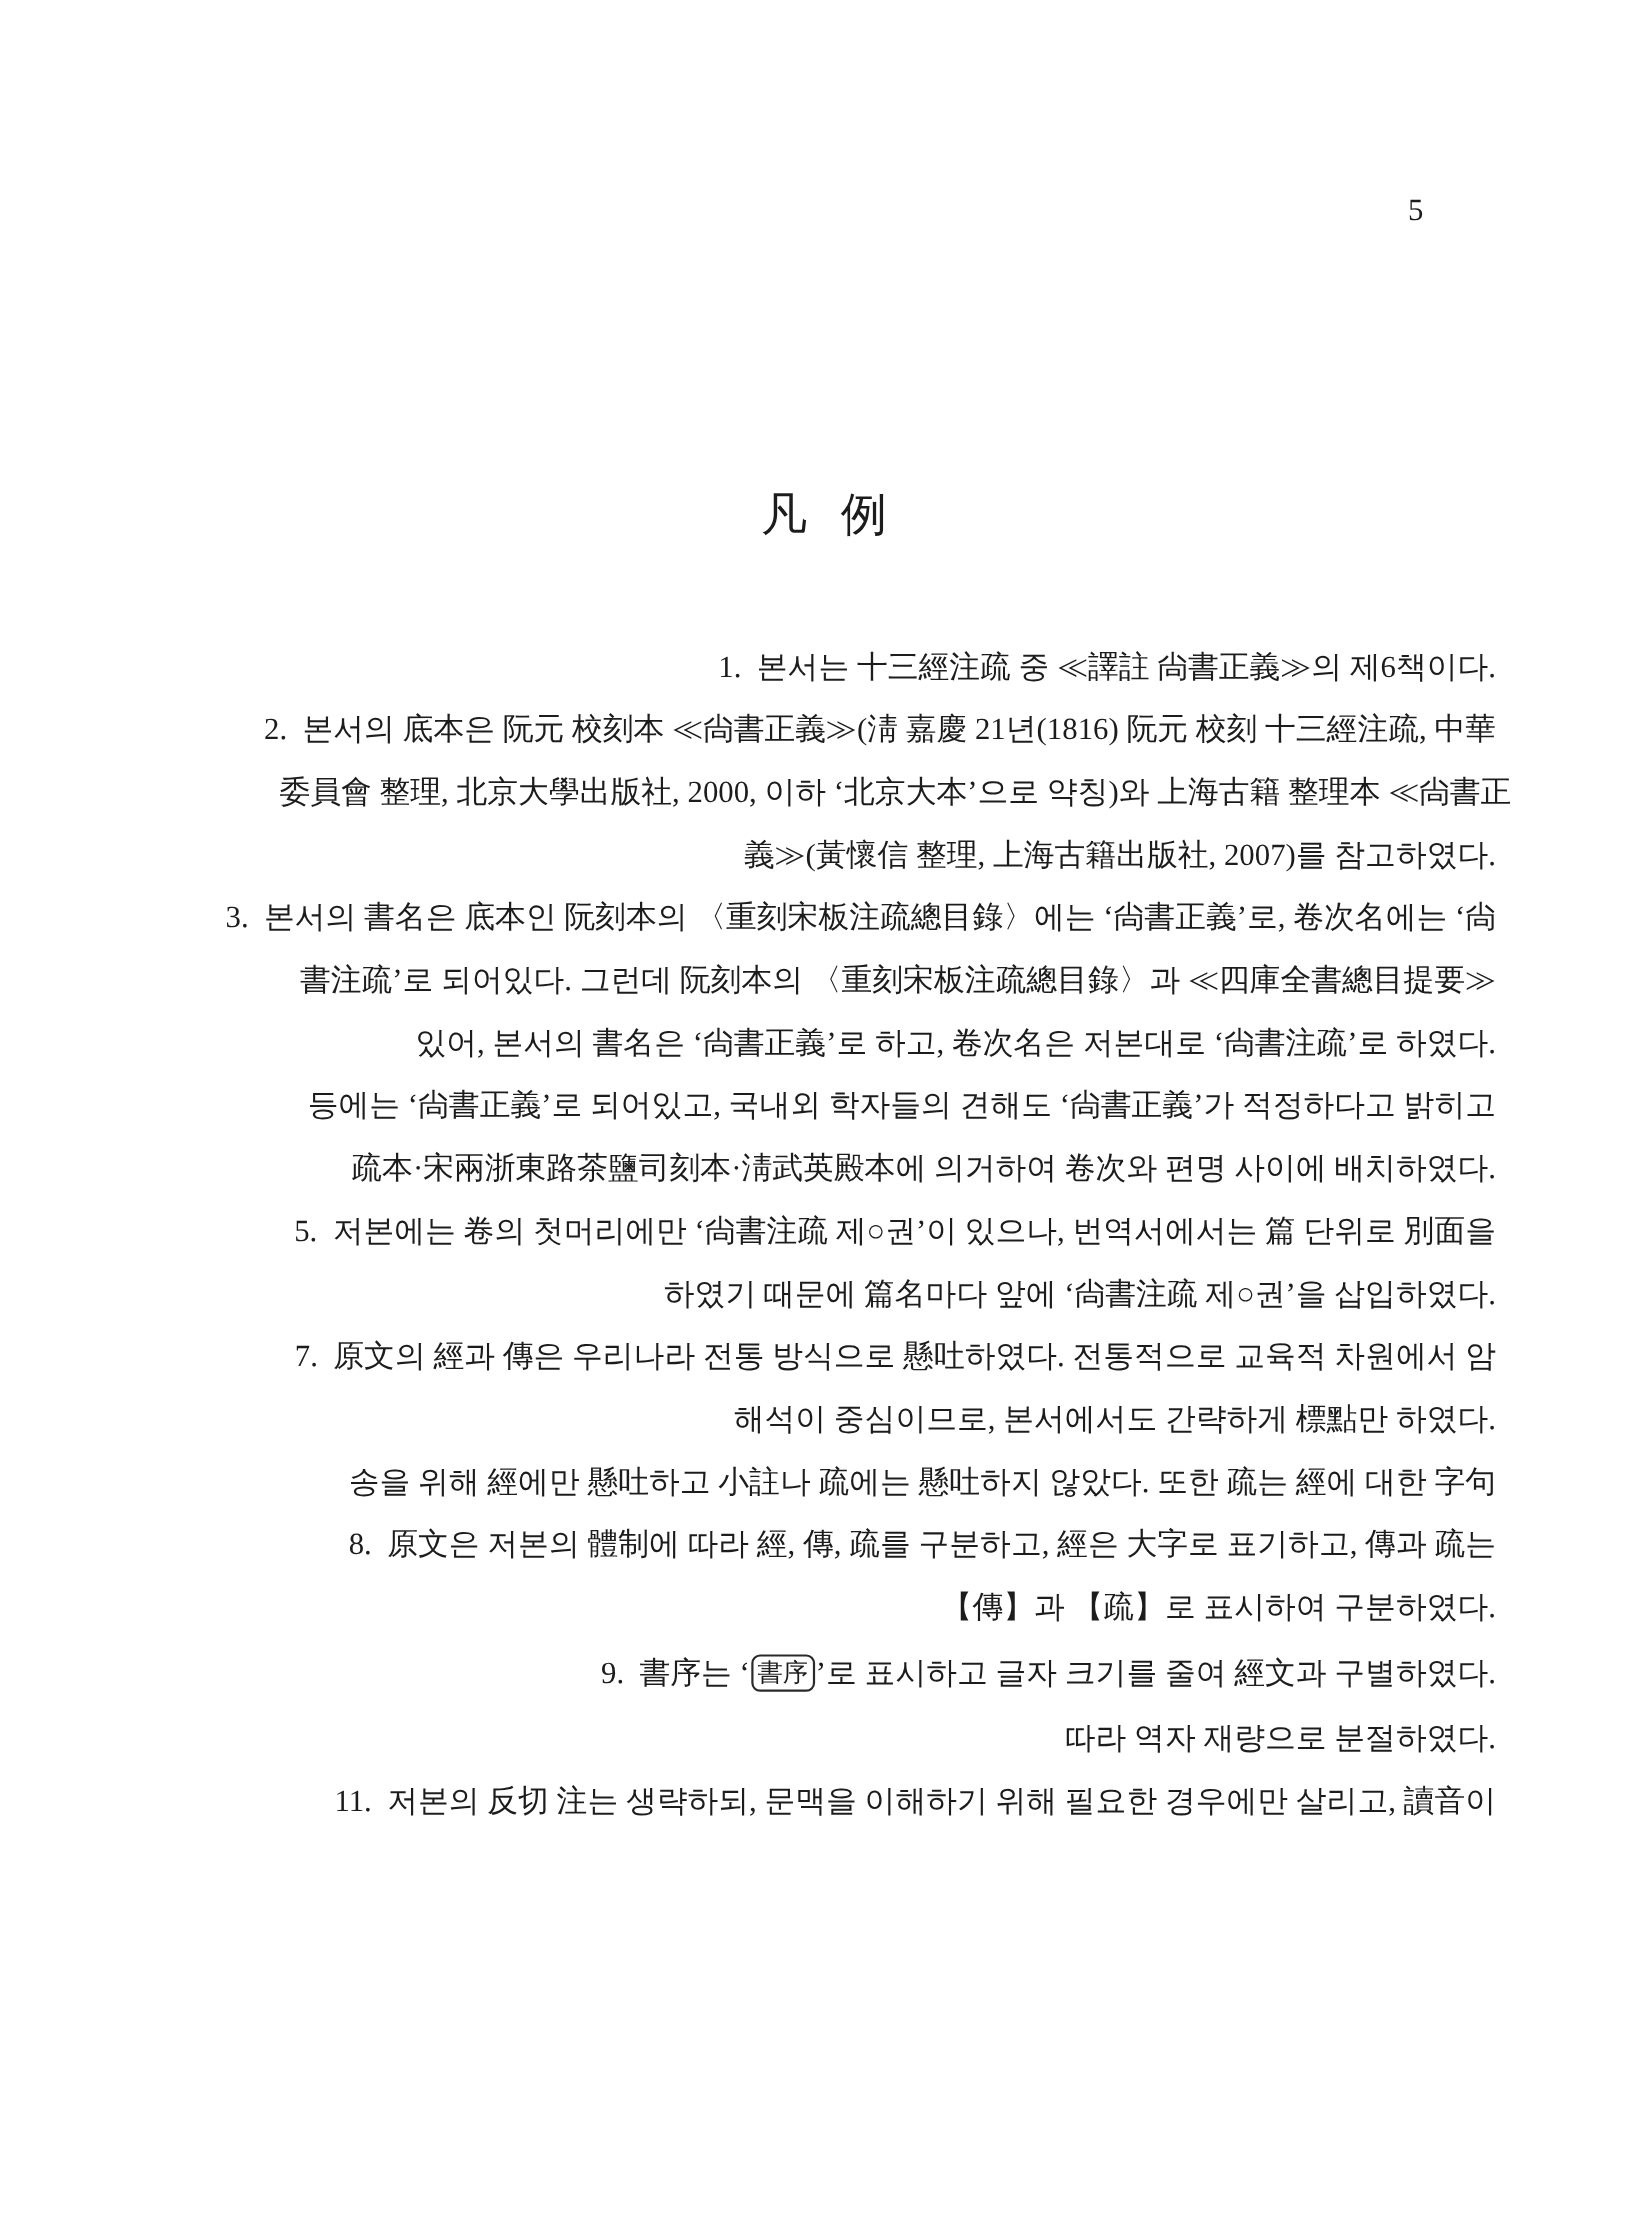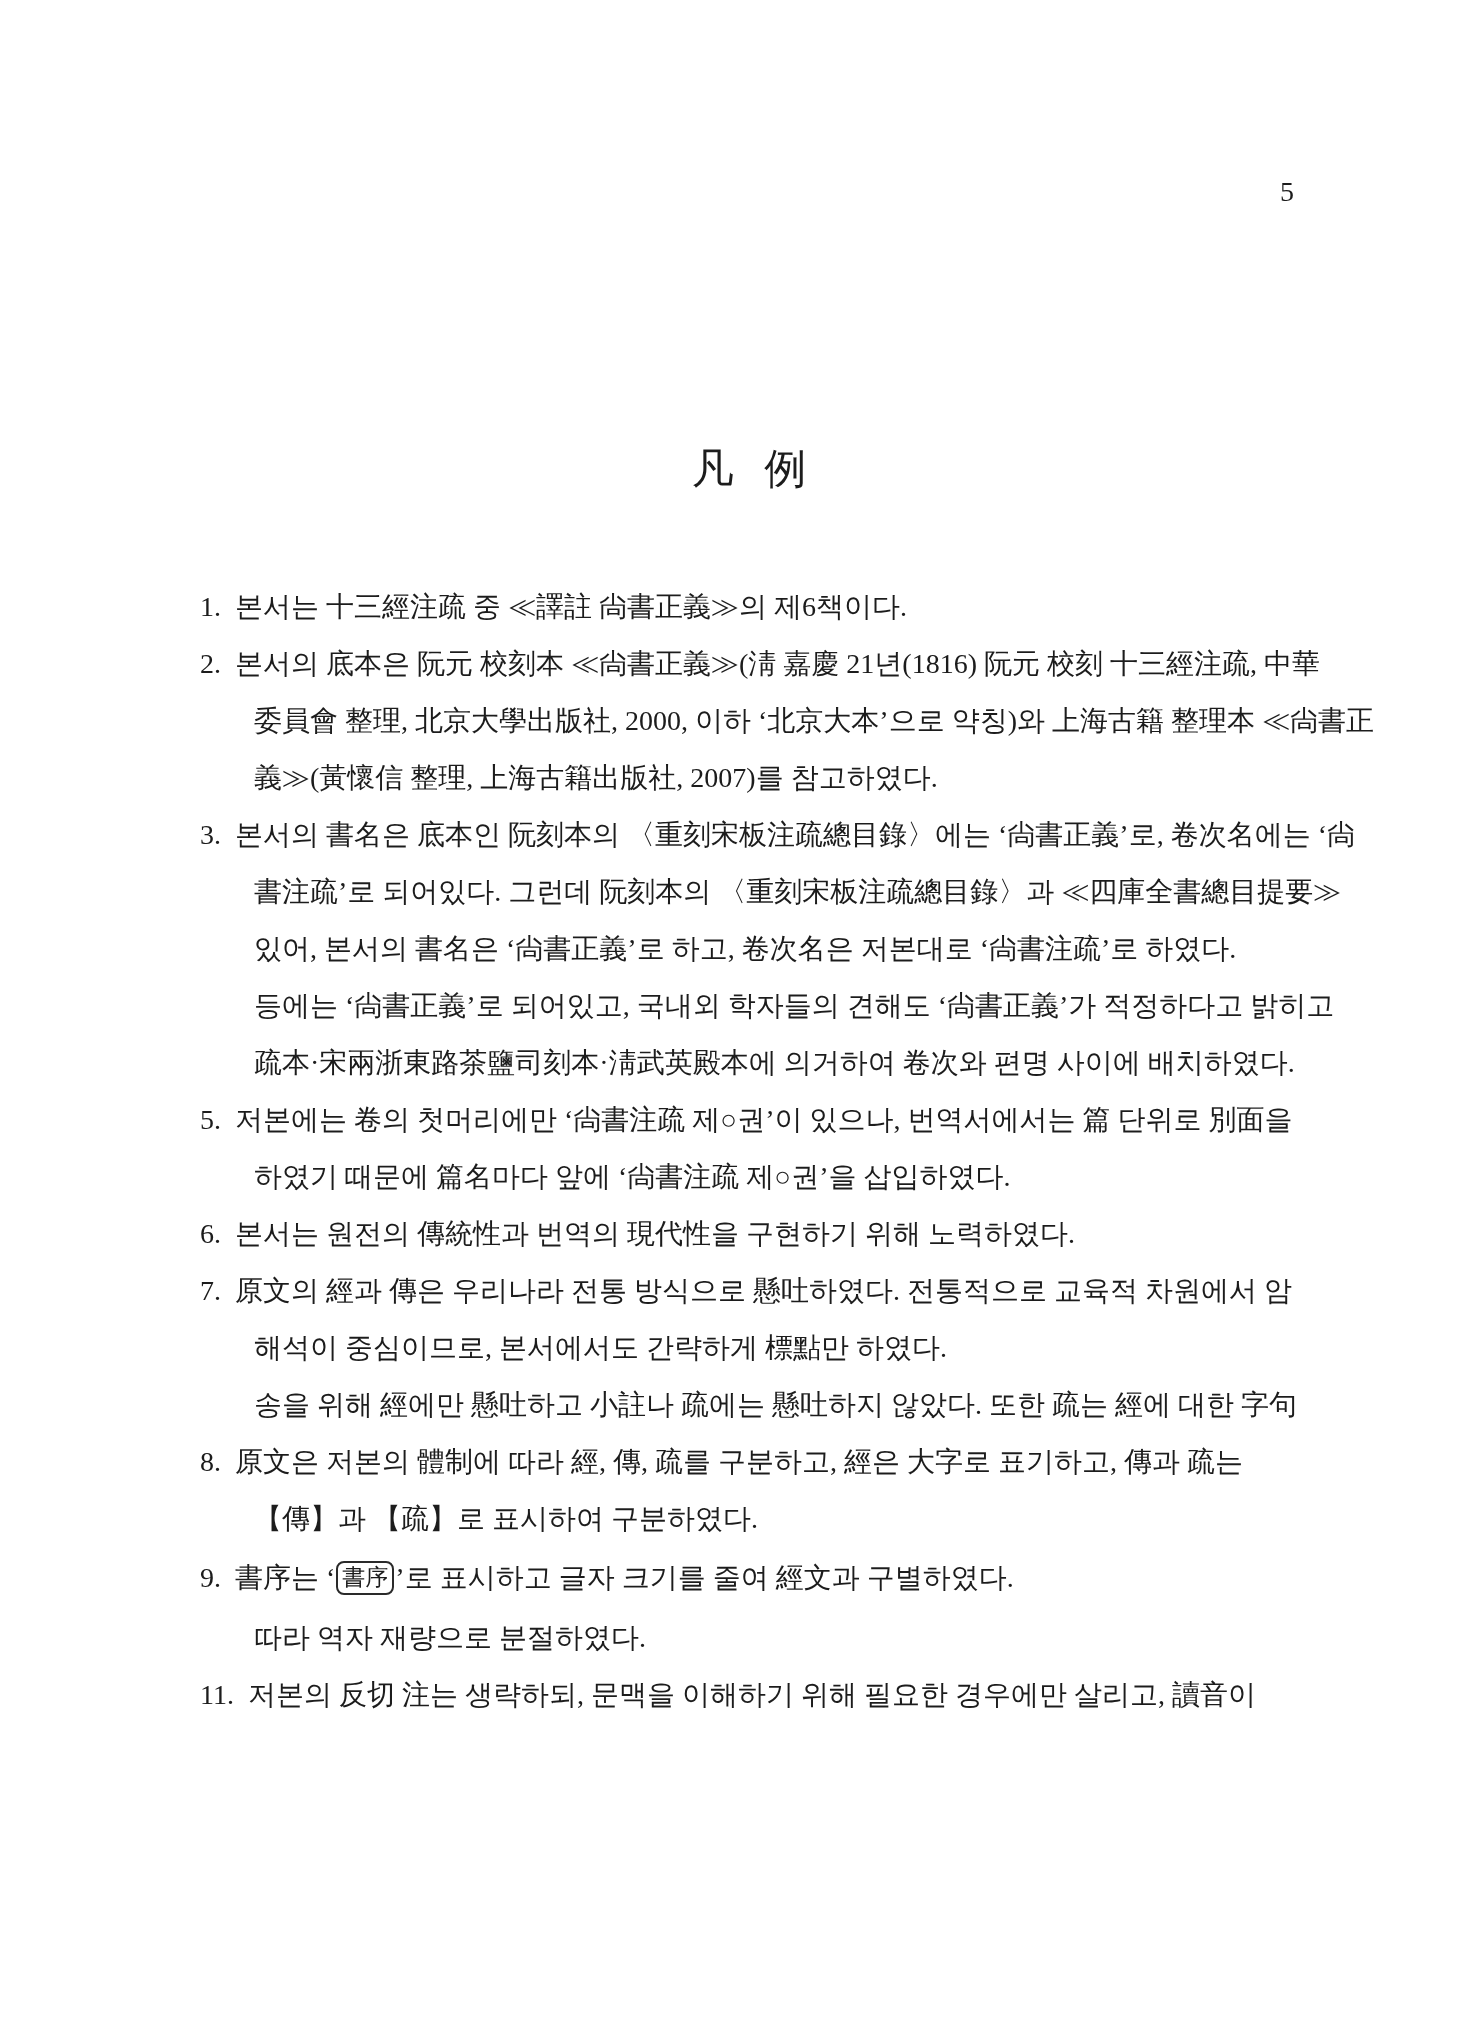--- a/index.html
+++ b/index.html
@@ -41,20 +41,21 @@
     left: 200px;
     width: 1160px;
     font-size: 28px;
     line-height: 57px;
   }
   .item {
     padding-left: 54px;
   }
   .line {
     white-space: nowrap;
+    text-align: right;
   }
   .fl {
     text-indent: -54px;
   }
   .num {
     padding-right: 14px;
   }
   .boxed {
     display: inline-block;
     text-indent: 0;
@@ -97,23 +98,20 @@
 
     <div class="item">
       <div class="line">疏本·宋兩浙東路茶鹽司刻本·淸武英殿本에 의거하여 卷次와 편명 사이에 배치하였다.</div>
     </div>
 
     <div class="item">
       <div class="line fl"><span class="num">5.</span><span>저본에는 卷의 첫머리에만 ‘尙書注疏 제○권’이 있으나, 번역서에서는 篇 단위로 別面을</span></div>
       <div class="line">하였기 때문에 篇名마다 앞에 ‘尙書注疏 제○권’을 삽입하였다.</div>
     </div>
 
-    <div class="item">
-      <div class="line fl"><span class="num">6.</span><span>본서는 원전의 傳統性과 번역의 現代性을 구현하기 위해 노력하였다.</span></div>
-    </div>
 
     <div class="item">
       <div class="line fl"><span class="num">7.</span><span>原文의 經과 傳은 우리나라 전통 방식으로 懸吐하였다. 전통적으로 교육적 차원에서 암</span></div>
       <div class="line">해석이 중심이므로, 본서에서도 간략하게 標點만 하였다.</div>
       <div class="line">송을 위해 經에만 懸吐하고 小註나 疏에는 懸吐하지 않았다. 또한 疏는 經에 대한 字句</div>
     </div>
 
     <div class="item">
       <div class="line fl"><span class="num">8.</span><span>原文은 저본의 體制에 따라 經, 傳, 疏를 구분하고, 經은 大字로 표기하고, 傳과 疏는</span></div>
       <div class="line">【傳】과 【疏】로 표시하여 구분하였다.</div>

